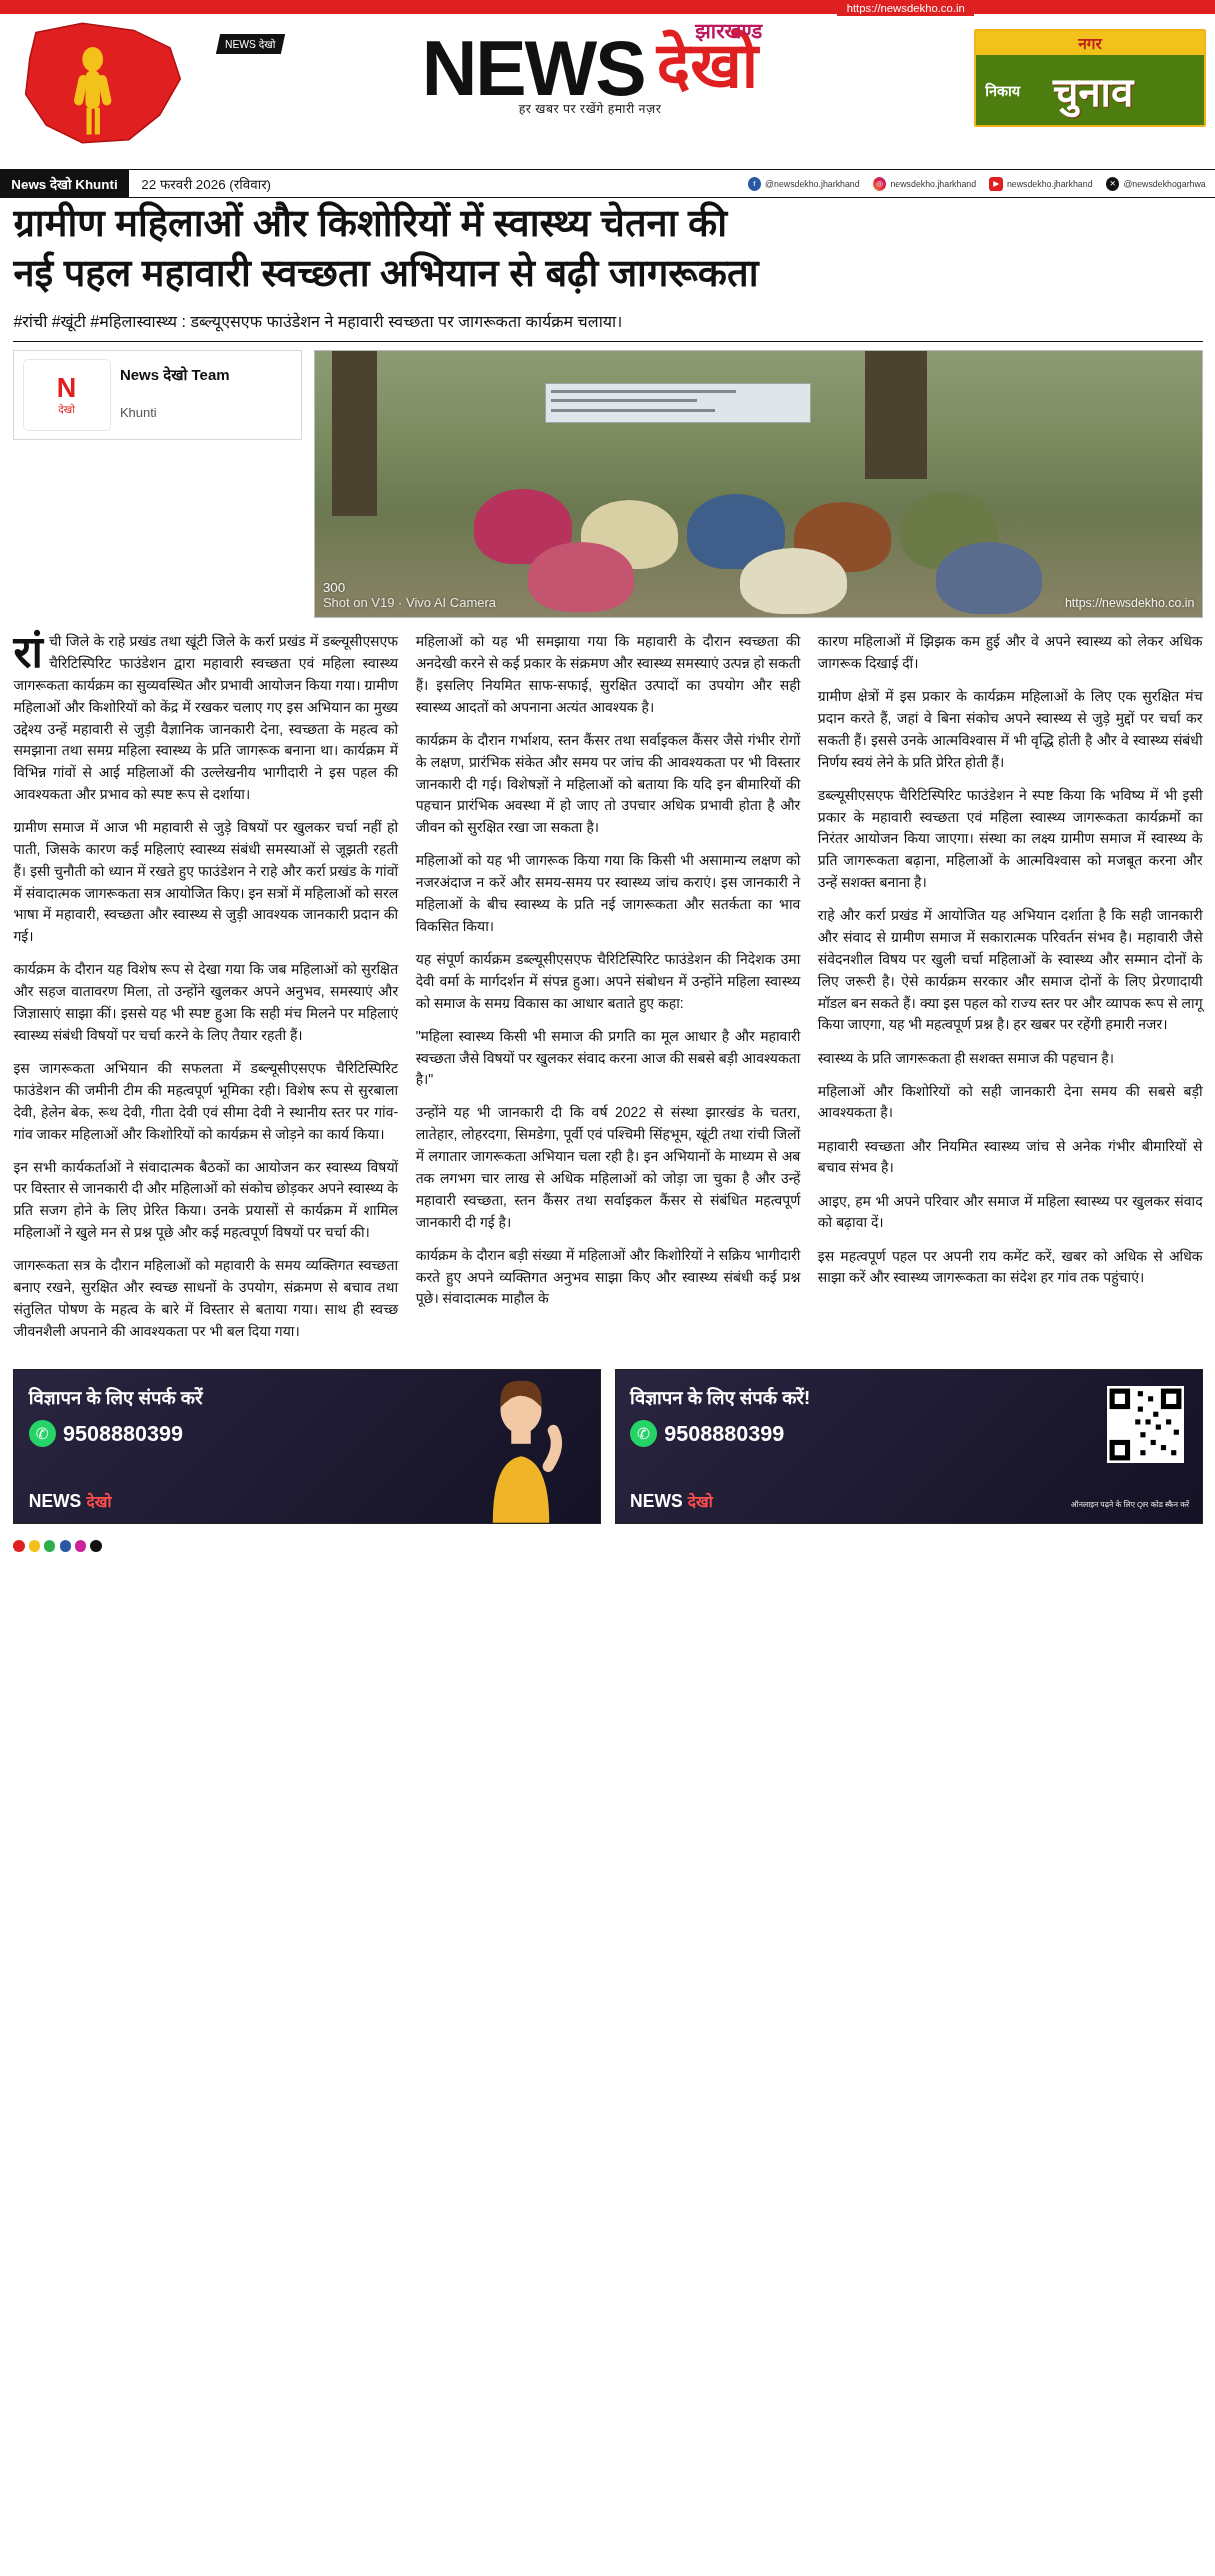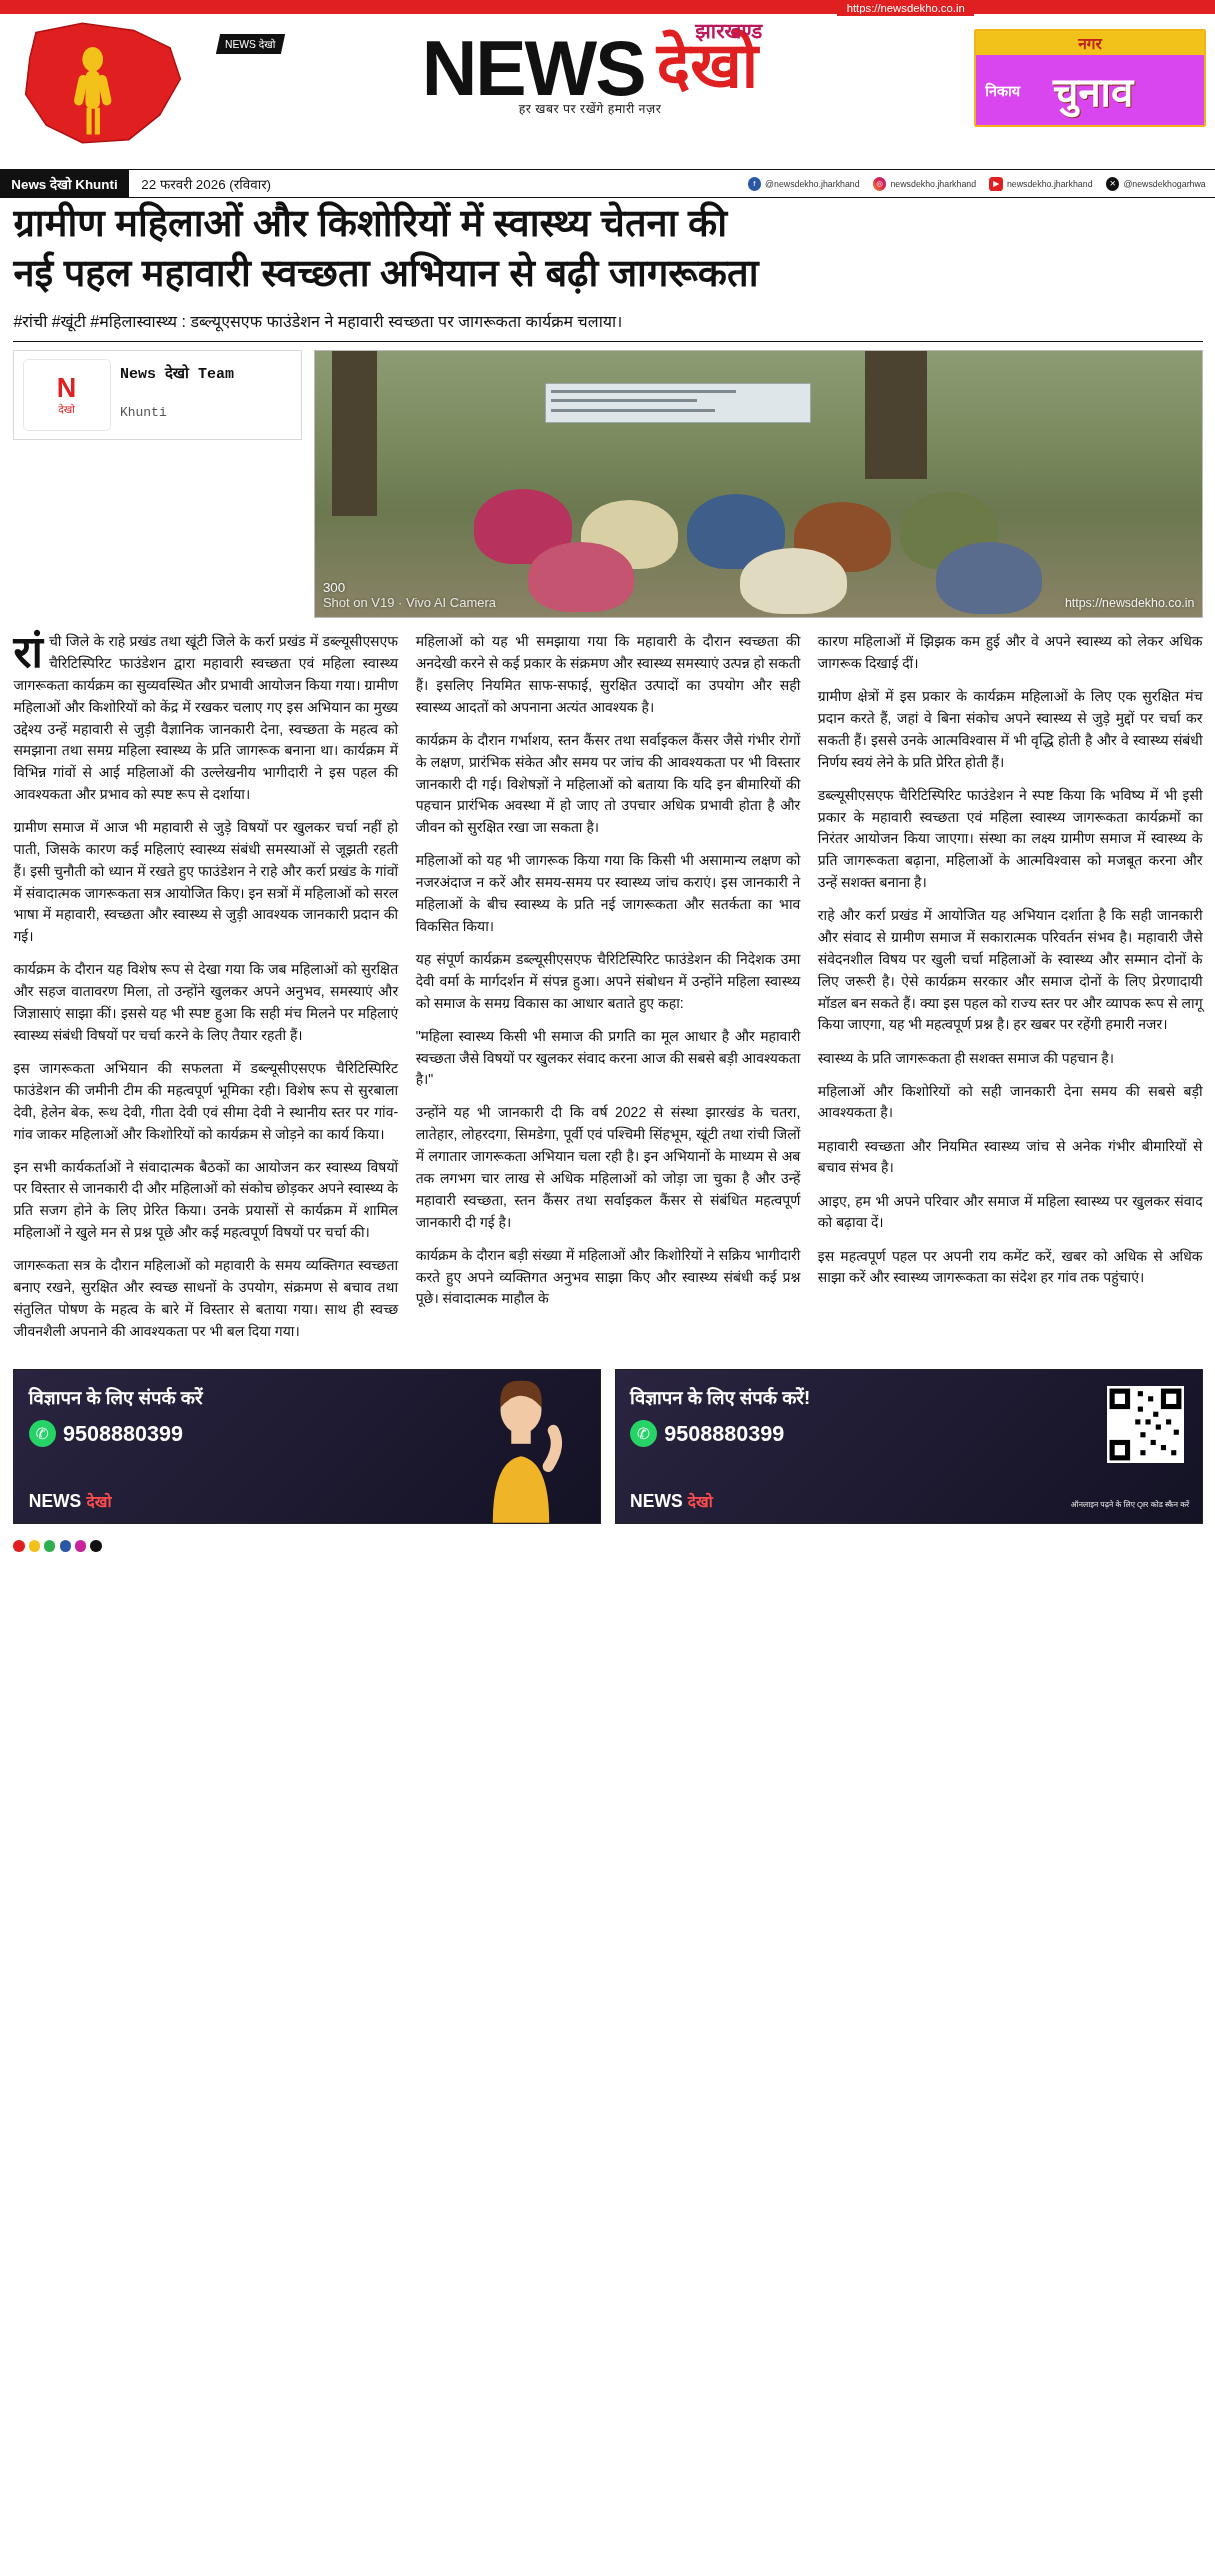--- a/index.html
+++ b/index.html
@@ -46,21 +46,21 @@
     letter-spacing:0.5px;
   }
   .mast-tag-badge {
     position:absolute; left:12.4px; top:0;
     background:#111; color:#fff; font-size:10.3px; padding:3.1px 7.2px;
     transform:skewX(-12deg);
   }
   .mast-tag-badge span { display:block; transform:skewX(12deg); }
   .mast-right { width:242px; padding-top:14.4px; }
   .nn-box {
-    border:2.1px solid #f0b41a; background:#d946ef; width:232px; height:98px;
+    border:2.1px solid #f0b41a; background:#4d7c0f; width:232px; height:98px;
     position:relative; overflow:hidden; border-radius:2.1px;
   }
   .nn-top { background:#f2c21b; height:24px; display:flex; align-items:center; justify-content:center; }
   .nn-top span { color:#c02020; font-size:15.5px; font-weight:bold; }
   .nn-mid { display:flex; align-items:center; height:72px; }
   .nn-left-text { color:#fff; font-size:14.4px; font-weight:bold; line-height:1.15; padding-left:9.3px; width:77px;}
   .nn-big { color:#ffffff; font-size:40px; font-weight:bold; text-shadow:1px 1px 0 #8a2a10; }
 
   
   .byline-strip {
@@ -100,21 +100,21 @@
     width:289px; border:1px solid #d8d8d8; padding:8.2px; display:flex; gap:9.3px; align-items:flex-start;
     background:#fff;
   }
   .author-logo {
     width:88px; height:72px; border:1px solid #e6e6e6; border-radius:5.2px;
     display:flex; flex-direction:column; align-items:center; justify-content:center;
     background:#fff;
   }
   .author-logo .n { font-size:27px; font-weight:bold; color:#e02020; line-height:1; }
   .author-logo .d { font-size:10.3px; color:#e02020; }
-  .author-meta { padding-top:6.2px;font-family:Liberation Mono, monospace; }
+  .author-meta { padding-top:6.2px; }
   .author-name { font-size:15px; font-weight:bold; line-height:1.3; }
   .author-loc { font-size:13px; color:#555; margin-top:20px; }
 
   .photo {
     flex:1; height:268px; position:relative; overflow:hidden; border:0.5px solid #bbb;
     background:linear-gradient(#6f7d50, #55602f);
   }
   .photo .sky { position:absolute; inset:0; background:
       linear-gradient(180deg,#8d9b74 0%, #7a8a5e 35%, #6b7850 60%, #8a8366 100%); }
   .photo .tree { position:absolute; background:#4b4330; }

